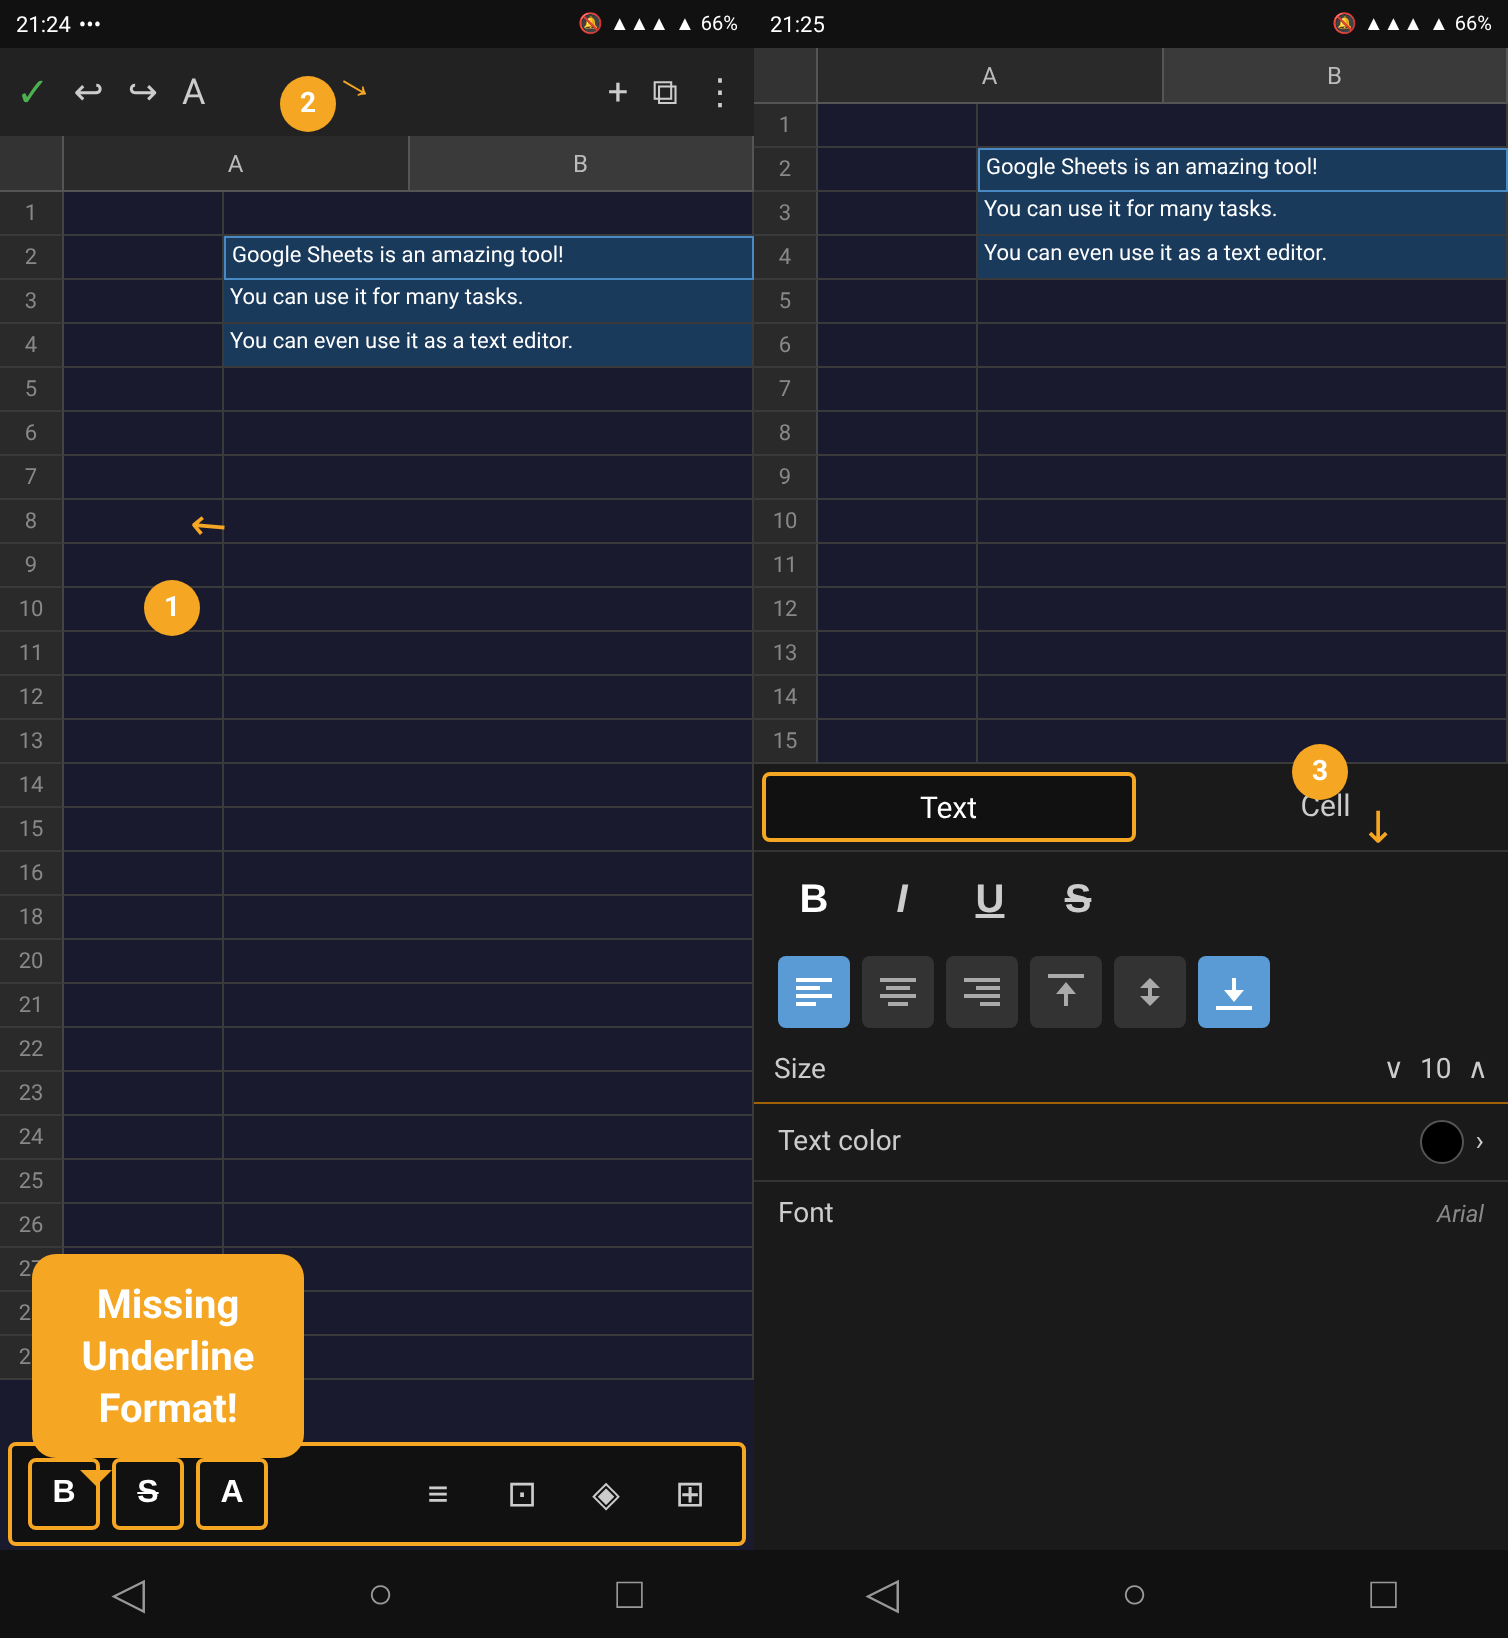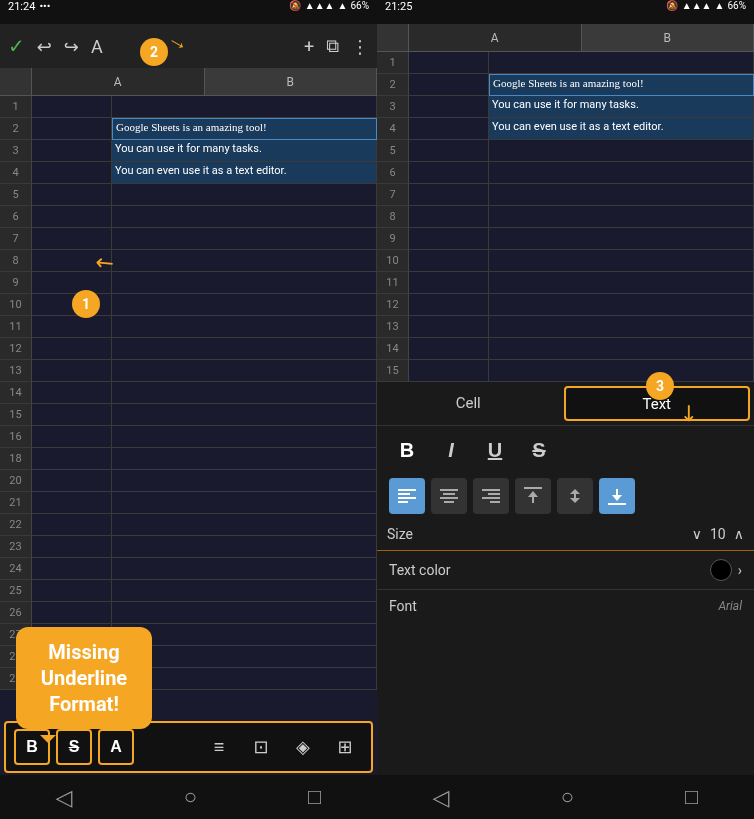--- a/index.html
+++ b/index.html
@@ -30,21 +30,21 @@
       display: flex;
       flex-direction: column;
       position: relative;
     }
 
     
     .status-bar {
       height: 24px;
       background: #111;
       display: flex;
-      align-items: flex-start;
+      align-items: center;
       justify-content: space-between;
       padding: 0 8px;
       font-size: 11px;
       color: #fff;
     }
     .status-left { display: flex; align-items: center; gap: 4px; }
     .status-right { display: flex; align-items: center; gap: 3px; font-size: 10px; }
 
     
     .toolbar {
@@ -118,21 +118,20 @@
       color: #fff;
       padding: 2px 3px;
       overflow: hidden;
       white-space: nowrap;
     }
     .cell.col-a { min-width: 80px; max-width: 80px; }
     .cell.col-b { min-width: calc(100% - 112px); }
     .cell.selected-cell {
       background: #1a3a5c;
       border: 1px solid #4a8ac4;
-      font-family: Liberation Serif, serif;
     }
     .cell.highlighted {
       background: #1a3a5c;
     }
 
     
     .annotation-bubble {
       position: absolute;
       background: #f5a623;
       color: #fff;
@@ -675,22 +674,22 @@
     <div class="sheet-row">
         <div class="row-num">15</div>
         <div class="cell col-a"></div>
         <div class="cell col-b"></div>
       </div>
 
   </div>
 
   <div style="position:relative;">
     <div class="format-tabs">
+      <div class="format-tab active">Text</div>
       <div class="format-tab">Cell</div>
-      <div class="format-tab active">Text</div>
     </div>
 
     <div class="annotation-3" style="position:absolute; top:-10px; right:80px; z-index:10;">3</div>
     <div style="position:absolute; top:18px; right:56px; color:#f5a623; font-size:22px; z-index:10; transform:rotate(45deg);">↘</div>
   </div>
 
   <div class="format-options">
 
     <div class="format-row">
       <button class="fmt-btn" style="font-weight:900; color:#fff;">B</button>

